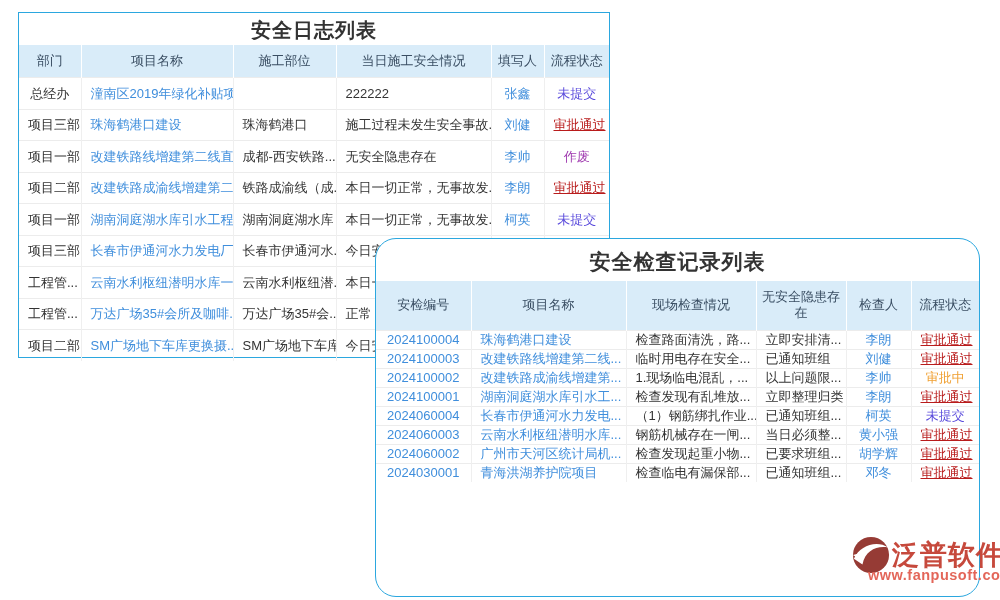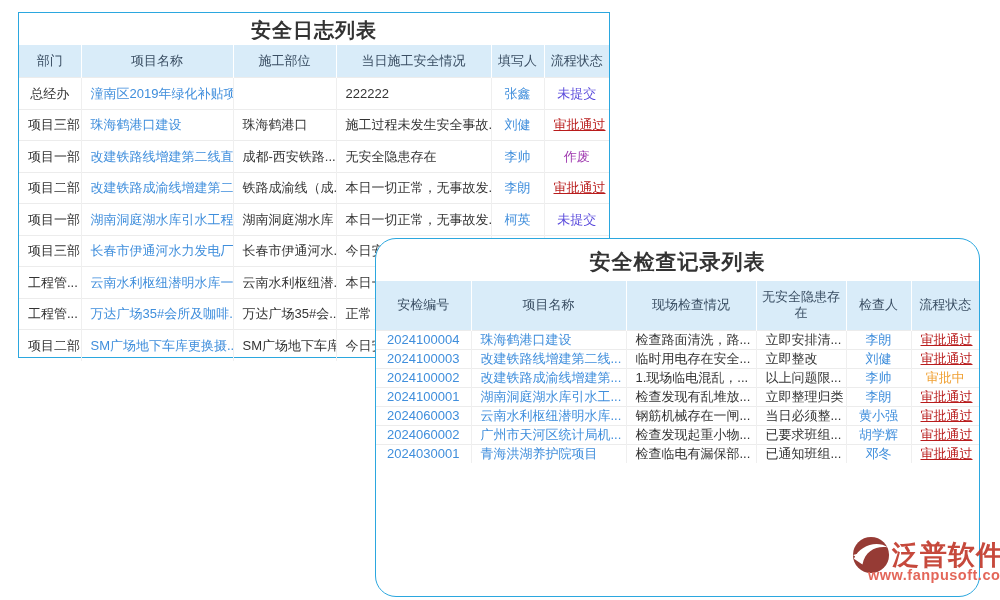--- a/index.html
+++ b/index.html
@@ -184,39 +184,47 @@
         <td class="al link">珠海鹤港口建设</td>
         <td class="al">检查路面清洗，路...</td>
         <td class="al">立即安排清...</td>
         <td class="ac link">李朗</td>
         <td class="ac st-approved">审批通过</td>
       </tr>
       <tr>
         <td class="ac link">2024100003</td>
         <td class="al link">改建铁路线增建第二线...</td>
         <td class="al">临时用电存在安全...</td>
-        <td class="al">立即整改</td>
+        <td class="al">已通知班组</td>
         <td class="ac link">刘健</td>
         <td class="ac st-approved">审批通过</td>
       </tr>
       <tr>
         <td class="ac link">2024100002</td>
         <td class="al link">改建铁路成渝线增建第...</td>
         <td class="al">1.现场临电混乱，...</td>
         <td class="al">以上问题限...</td>
         <td class="ac link">李帅</td>
         <td class="ac st-pending">审批中</td>
       </tr>
       <tr>
         <td class="ac link">2024100001</td>
         <td class="al link">湖南洞庭湖水库引水工...</td>
         <td class="al">检查发现有乱堆放...</td>
         <td class="al">立即整理归类</td>
         <td class="ac link">李朗</td>
         <td class="ac st-approved">审批通过</td>
+      </tr>
+      <tr>
+        <td class="ac link">2024060004</td>
+        <td class="al link">长春市伊通河水力发电...</td>
+        <td class="al">（1）钢筋绑扎作业...</td>
+        <td class="al">已通知班组...</td>
+        <td class="ac link">柯英</td>
+        <td class="ac st-unsubmitted">未提交</td>
       </tr>
       <tr>
         <td class="ac link">2024060003</td>
         <td class="al link">云南水利枢纽潜明水库...</td>
         <td class="al">钢筋机械存在一闸...</td>
         <td class="al">当日必须整...</td>
         <td class="ac link">黄小强</td>
         <td class="ac st-approved">审批通过</td>
       </tr>
       <tr>

